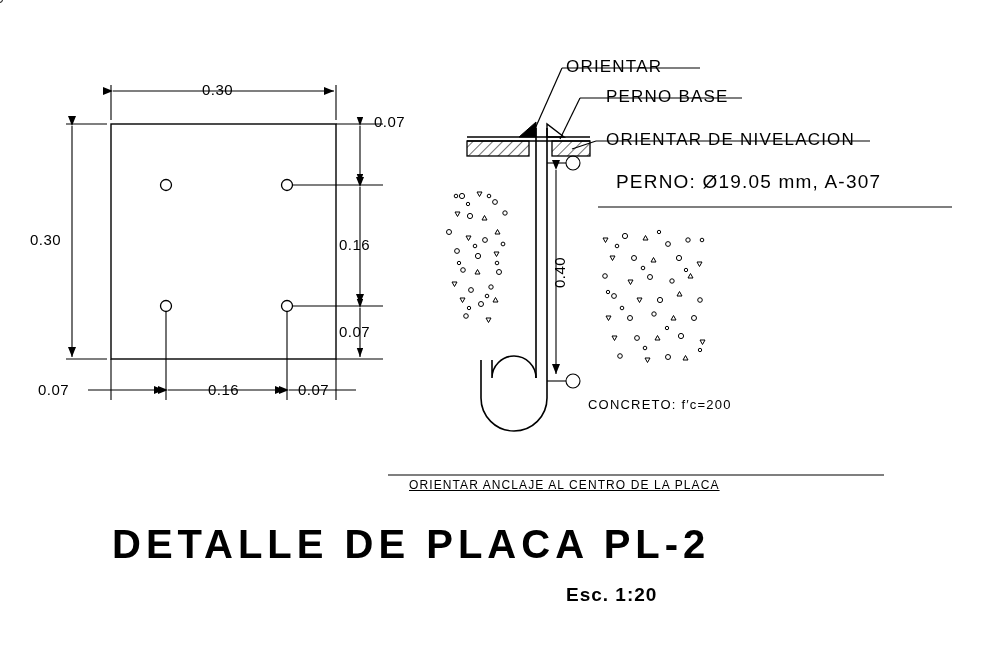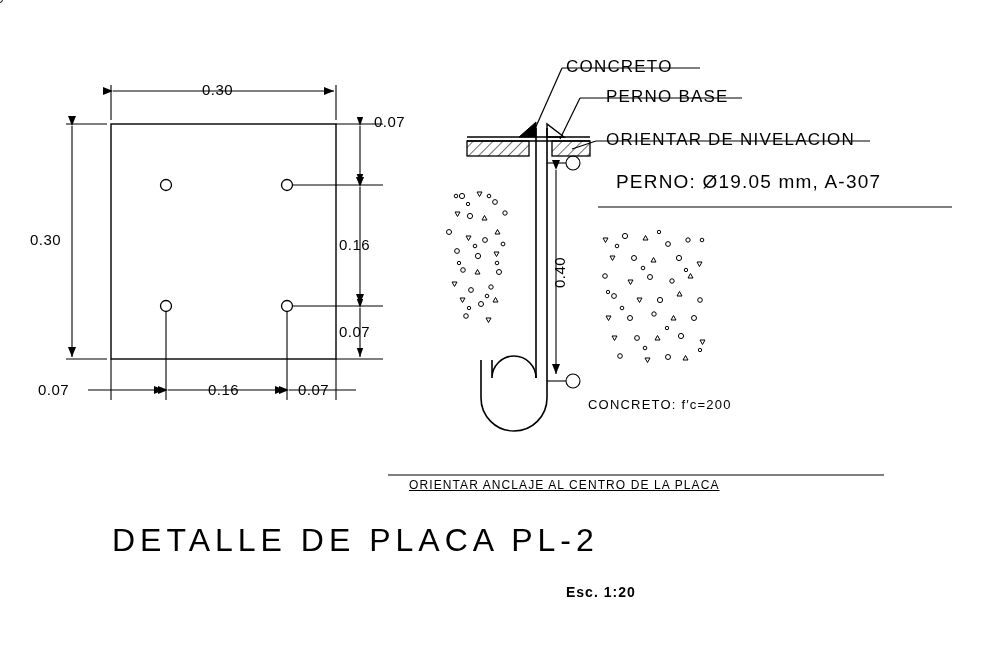--- a/index.html
+++ b/index.html
@@ -34,26 +34,26 @@
   .note {
     font-size: 17px;
     letter-spacing: 1.2px;
   }
   .note-sm {
     font-size: 12px;
     letter-spacing: 1.1px;
     text-decoration: underline;
   }
   .title-main {
-    font-size: 32px;
+    font-size: 40px;
     letter-spacing: 5px;
-    font-weight: 400;
+    font-weight: 700;
   }
   .title-scale {
-    font-size: 14px;
+    font-size: 19px;
     font-weight: bold;
     letter-spacing: 1px;
   }
   .vert {
     transform: rotate(-90deg);
     transform-origin: left top;
   }
   svg {
     position: absolute;
     left: 0;
@@ -253,21 +253,21 @@
 
   <div class="lbl dim" style="left:339px; top:324px;">0.07</div>
 
   <div class="lbl dim" style="left:38px; top:382px;">0.07</div>
 
   <div class="lbl dim" style="left:208px; top:382px;">0.16</div>
 
   <div class="lbl dim" style="left:298px; top:382px;">0.07</div>
 
 
-  <div class="lbl note" style="left:566px; top:58px;">CONCRETO</div>
+  <div class="lbl note" style="left:566px; top:58px;">ORIENTAR</div>
 
   <div class="lbl note" style="left:606px; top:88px;">PERNO BASE</div>
 
   <div class="lbl note" style="left:606px; top:131px;">ORIENTAR DE NIVELACION</div>
 
   <div class="lbl note" style="left:616px; top:172px; font-size:19px;">PERNO: Ø19.05 mm, A-307</div>
 
   <div class="lbl note" style="left:588px; top:398px; font-size:13px;">CONCRETO: f′c=200</div>
 
   <div class="lbl dim vert" style="left:552px; top:288px;">0.40</div>

